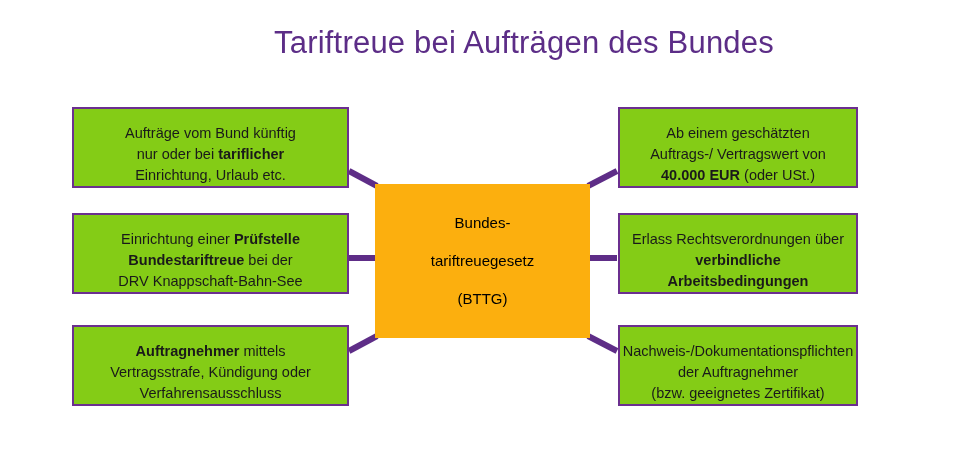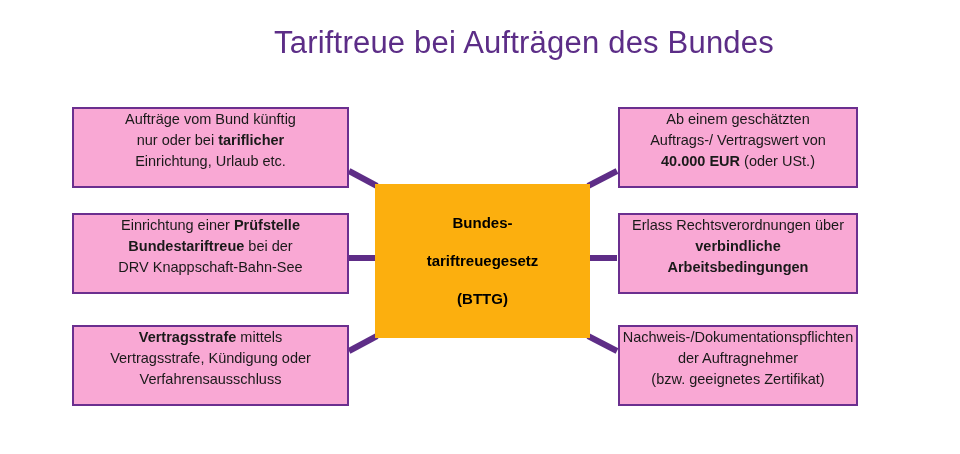--- a/index.html
+++ b/index.html
@@ -42,23 +42,23 @@
     top: 0;
     width: 960px;
     height: 454px;
   }
 
   
   .node {
     position: absolute;
     box-sizing: border-box;
     border: 2px solid #6b2f8f;
-    background: #f9a8d4;
+    background: #84cc16;
     display: flex;
-    align-items: flex-start;
+    align-items: flex-end;
     justify-content: center;
     text-align: center;
     color: #1a1a1a;
     font-size: 14.5px;
     line-height: 21px;
   }
   .node .txt {
     padding: 0 8px;
     width: 100%;
   }
@@ -82,21 +82,21 @@
     width: 215px;
     height: 154px;
     background: #fcaf0e;
     display: flex;
     flex-direction: column;
     align-items: center;
     justify-content: center;
     text-align: center;
     color: #000000;
     font-size: 15px;
-    font-weight: 700;
+    font-weight: 400;
     line-height: 20px;
   }
   #center-node .cline {
     display: block;
     margin: 9px 0;
   }
 </style>
 </head>
 <body>
 
@@ -130,21 +130,21 @@
   <div class="node left row2">
     <div class="txt">
       <span>Einrichtung einer </span><b>Prüfstelle</b><br>
       <b>Bundestariftreue</b><span> bei der</span><br>
       <span>DRV Knappschaft-Bahn-See</span>
     </div>
   </div>
 
   <div class="node left row3">
     <div class="txt">
-      <b>Vertragsstrafe</b><span> mittels</span><br>
+      <b>Auftragnehmer</b><span> mittels</span><br>
       <span>Vertragsstrafe, Kündigung oder</span><br>
       <span>Verfahrensausschluss</span>
     </div>
   </div>
 
   <div id="center-node">
     <span class="cline">Bundes-</span>
     <span class="cline">tariftreuegesetz</span>
     <span class="cline">(BTTG)</span>
   </div>

